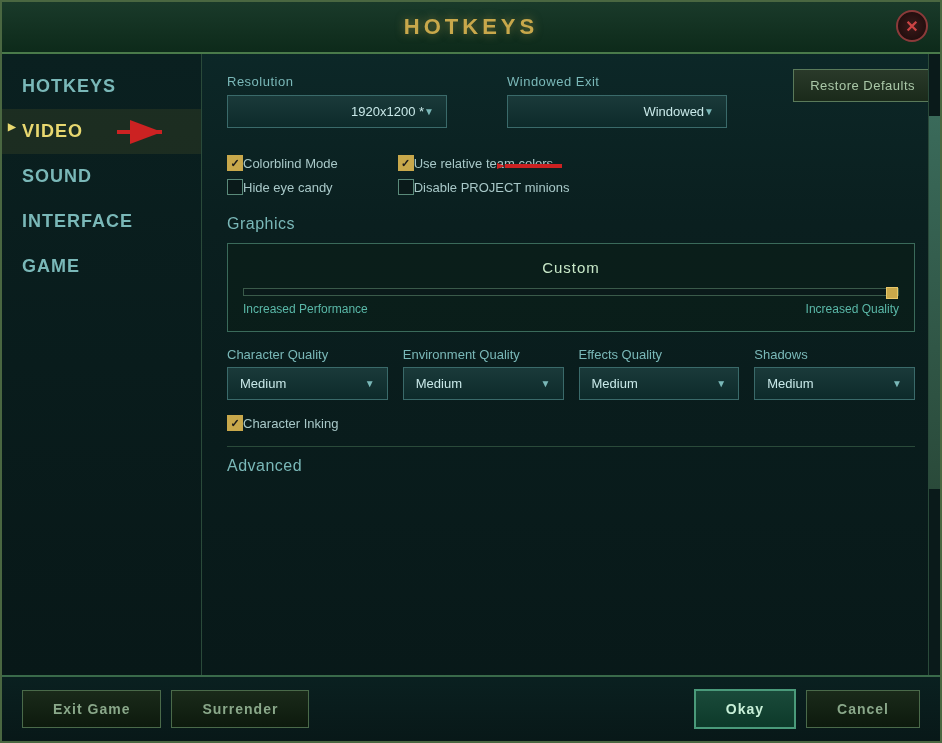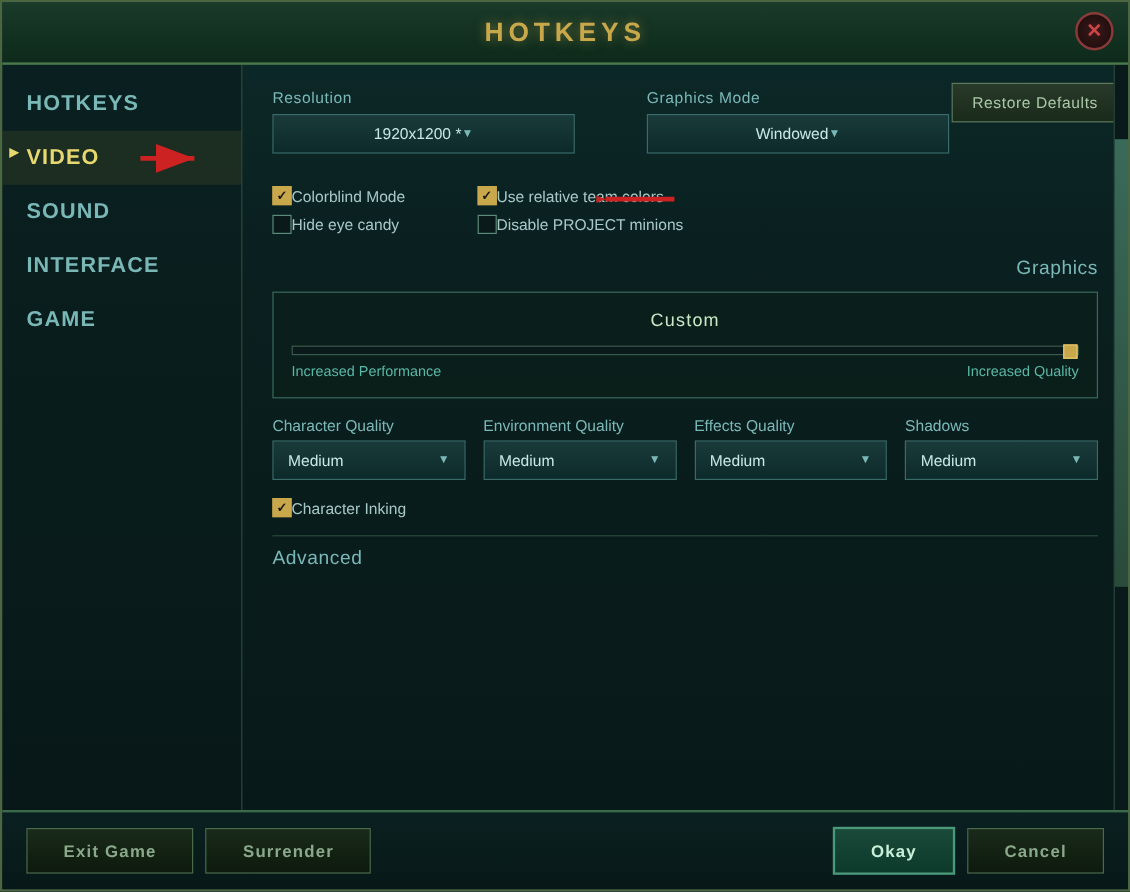--- a/index.html
+++ b/index.html
@@ -121,22 +121,22 @@
 
     .dropdown {
       background: linear-gradient(180deg, #1a3a3a, #0d2a2a);
       border: 1px solid #3a6a6a;
       color: #c8e8e8;
       padding: 8px 12px;
       font-size: 13px;
       cursor: pointer;
       display: flex;
       align-items: center;
-      justify-content: center;
-      width: 252px;
+      justify-content: flex-end;
+      width: 220px;
     }
 
     .dropdown-arrow {
       color: #7ab8b8;
       font-size: 10px;
     }
 
     .resolution-section {
       margin-bottom: 15px;
     }
@@ -182,21 +182,20 @@
 
     .graphics-section {
       margin-top: 10px;
     }
 
     .graphics-title {
       color: #7ab8b8;
       font-size: 16px;
       margin-bottom: 10px;
       letter-spacing: 0.5px;
-      text-align: right;
     }
 
     .graphics-box {
       border: 1px solid #3a6a5a;
       background: rgba(10, 30, 25, 0.8);
       padding: 15px;
       margin-bottom: 15px;
     }
 
     .custom-label {
@@ -384,21 +383,21 @@
 
       <div class="two-col" style="margin-top: 5px;">
         <div class="resolution-section">
           <div class="section-label">Resolution</div>
           <div class="dropdown">
             <span>1920x1200 *</span>
             <span class="dropdown-arrow">▼</span>
           </div>
         </div>
         <div class="resolution-section">
-          <div class="section-label">Graphics Mode</div>
+          <div class="section-label">Windowed Exit</div>
           <div class="dropdown">
             <span>Windowed</span>
             <span class="dropdown-arrow">▼</span>
           </div>
         </div>
       </div>
 
       <div class="two-col" style="align-items:flex-start; position: relative;">
         <div>
           <div class="checkbox-row">

